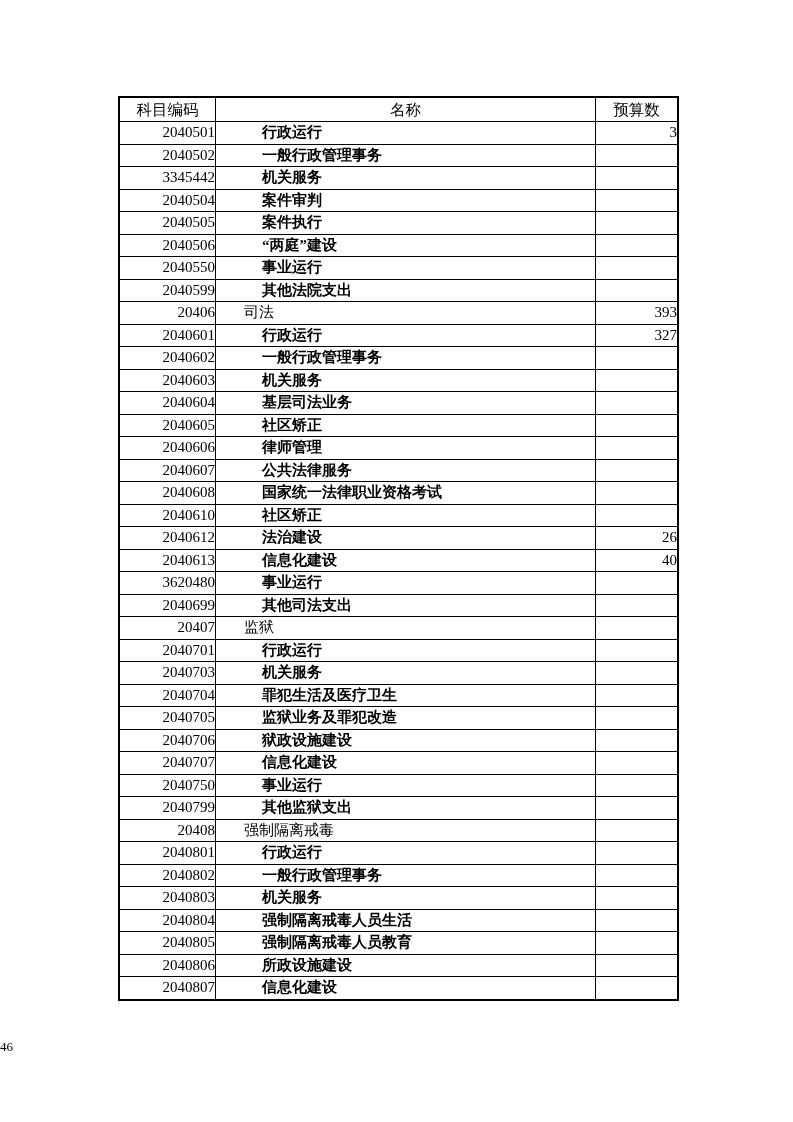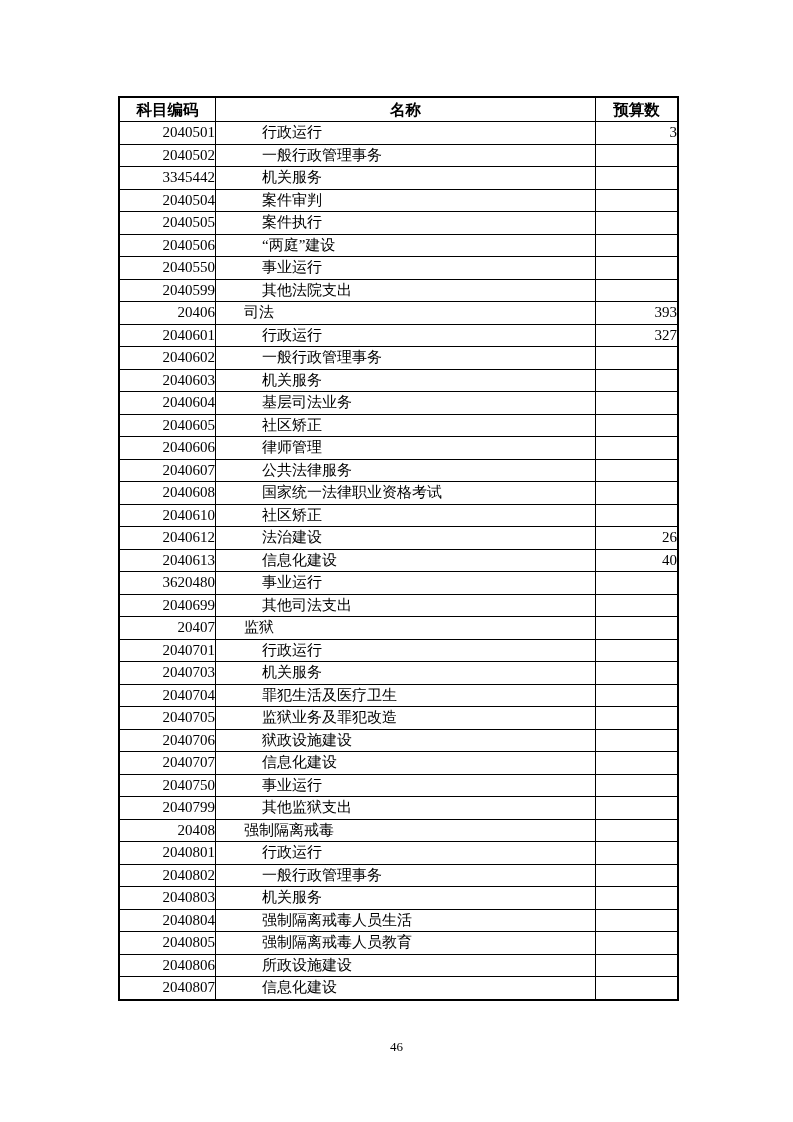--- a/index.html
+++ b/index.html
@@ -31,41 +31,40 @@
   table.budget-table th,
   table.budget-table td {
     border: 1px solid #000000;
     font-size: 15px;
     padding: 0;
     overflow: hidden;
     white-space: nowrap;
     vertical-align: middle;
   }
   table.budget-table thead th {
-    font-weight: bold;
+    font-weight: normal;
     text-align: center;
     height: 23px;
     line-height: 23px;
     font-size: 15.5px;
   }
   table.budget-table tbody td {
     height: 21.5px;
     line-height: 21.5px;
   }
   .col-code  { width: 95px;  text-align: right;  padding-left: 2px; }
   .col-name  { width: 379px; text-align: left; }
   .col-value { width: 81px;  text-align: right; padding-right: 2px; }
   td.col-name.indent-1 { padding-left: 28px; }
-  td.col-name.indent-2 { padding-left: 46px; }
+  td.col-name.indent-2 { padding-left: 46px; font-weight: bold; }
   .page-number {
     position: absolute;
     top: 1039px;
     left: 0;
     width: 793px;
-    text-align: center;
     font-size: 13px;
   }
 </style>
 </head>
 <body>
 
 <div class="page">
 
   <table class="budget-table">
     <thead>

